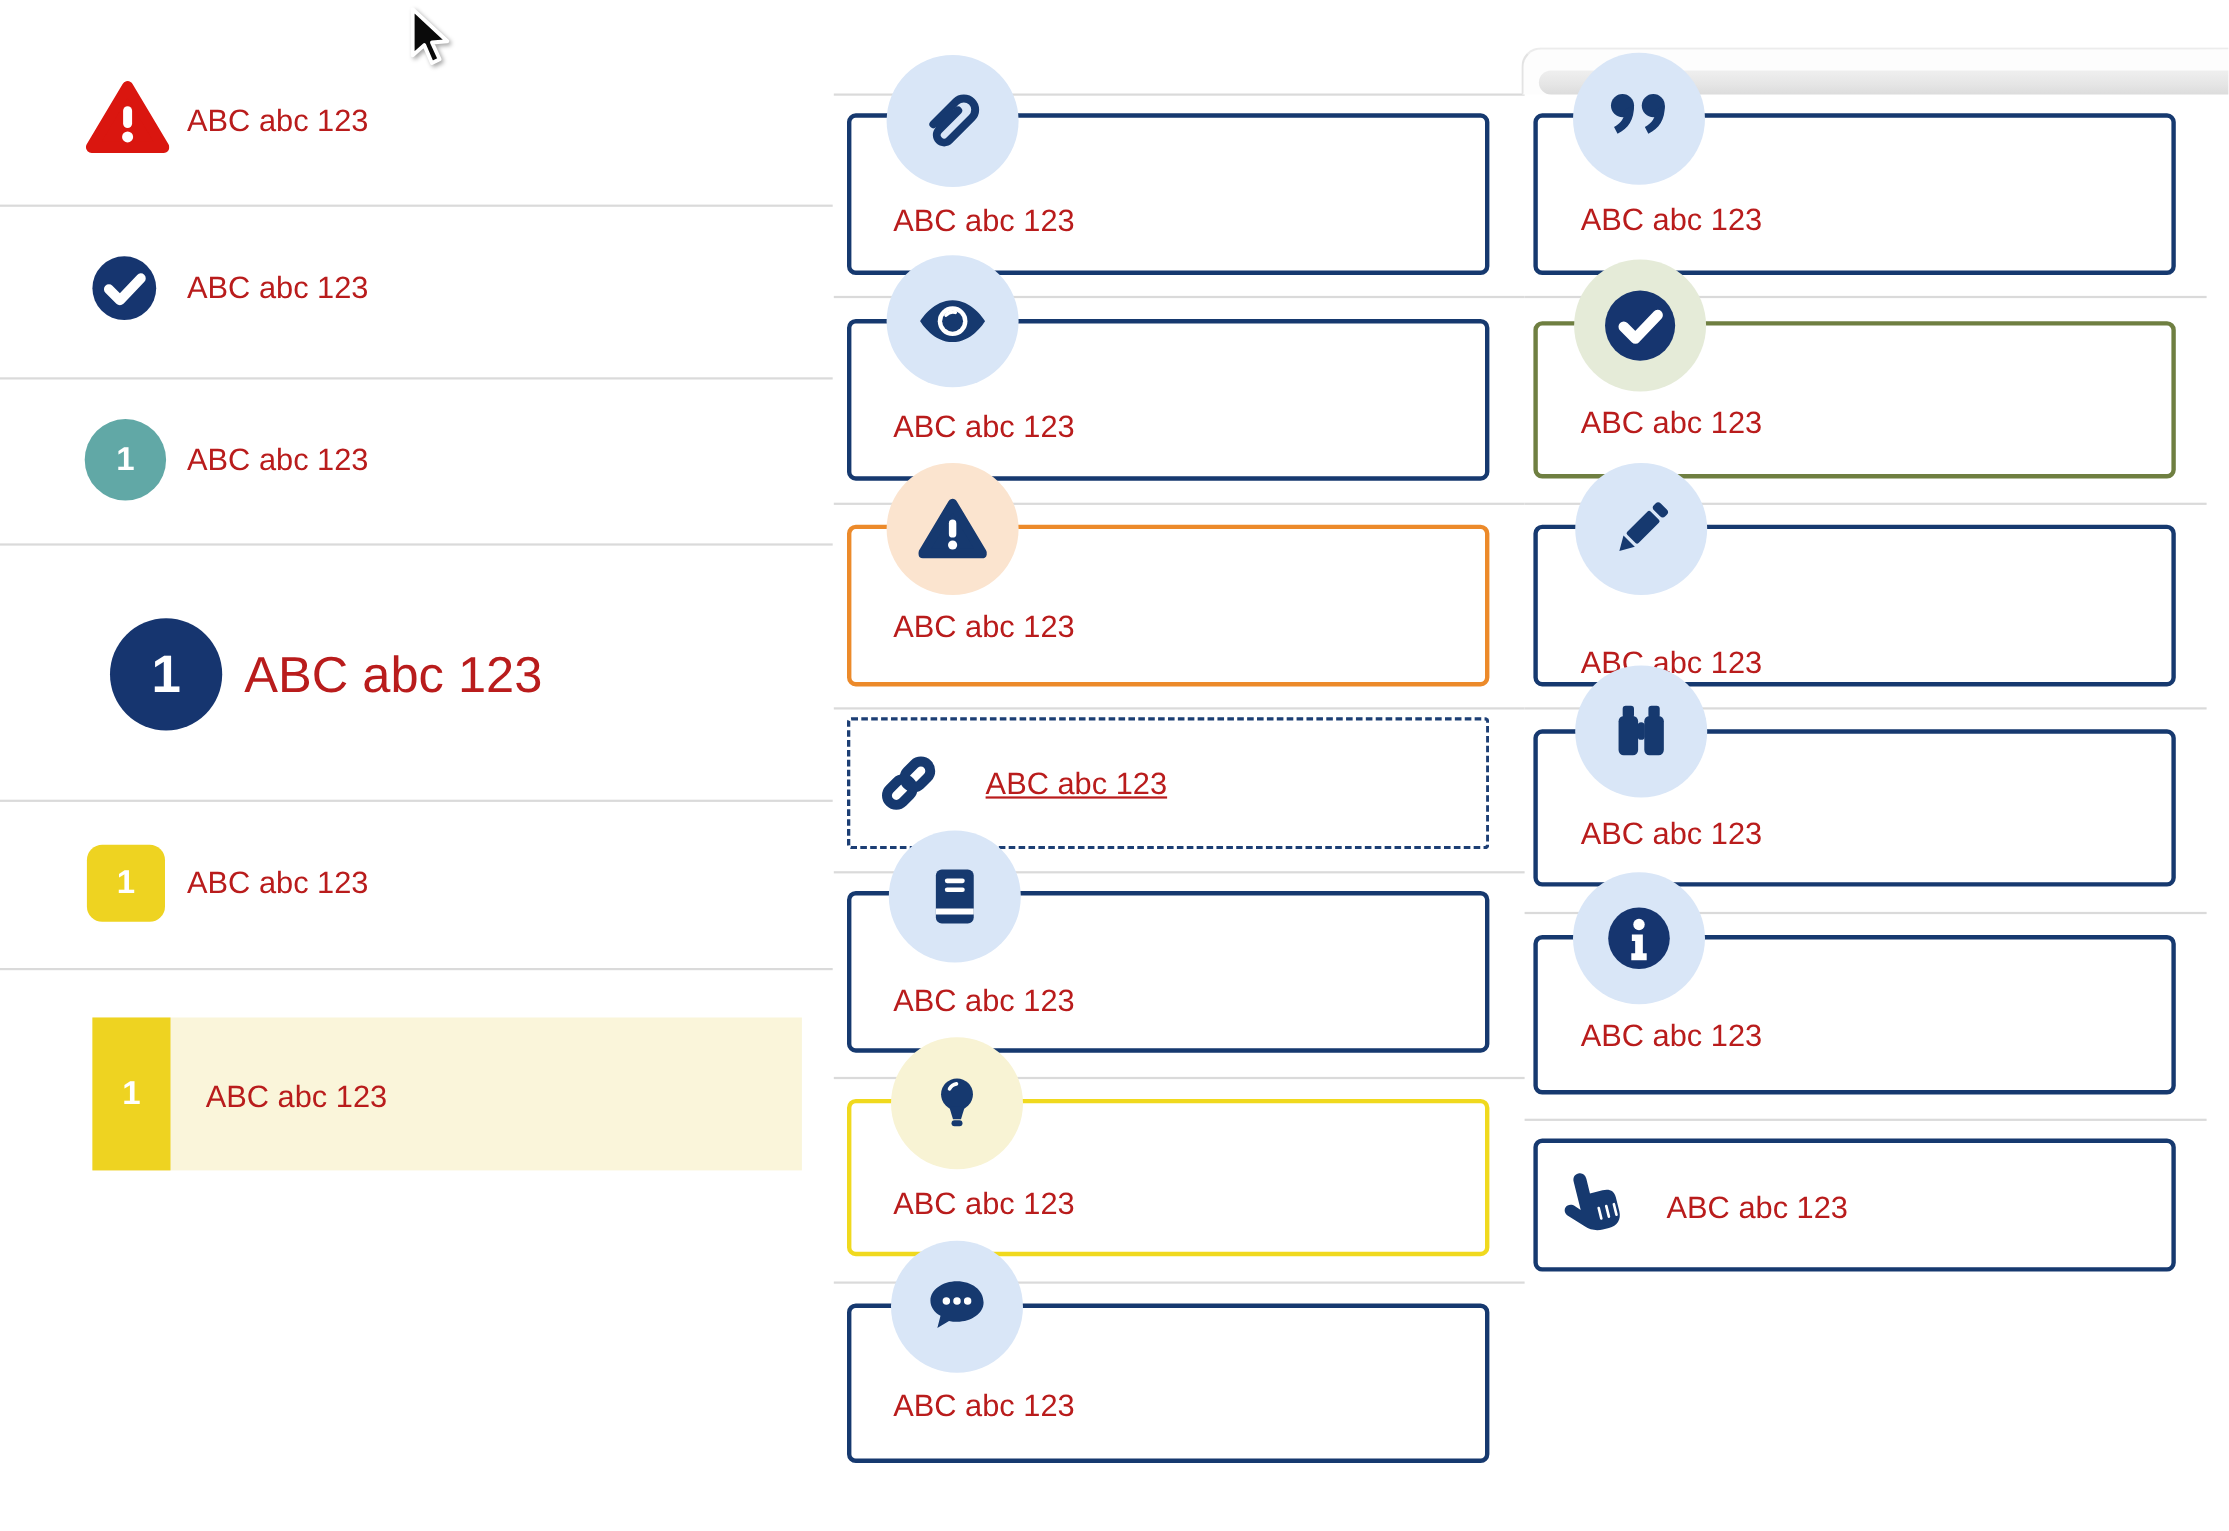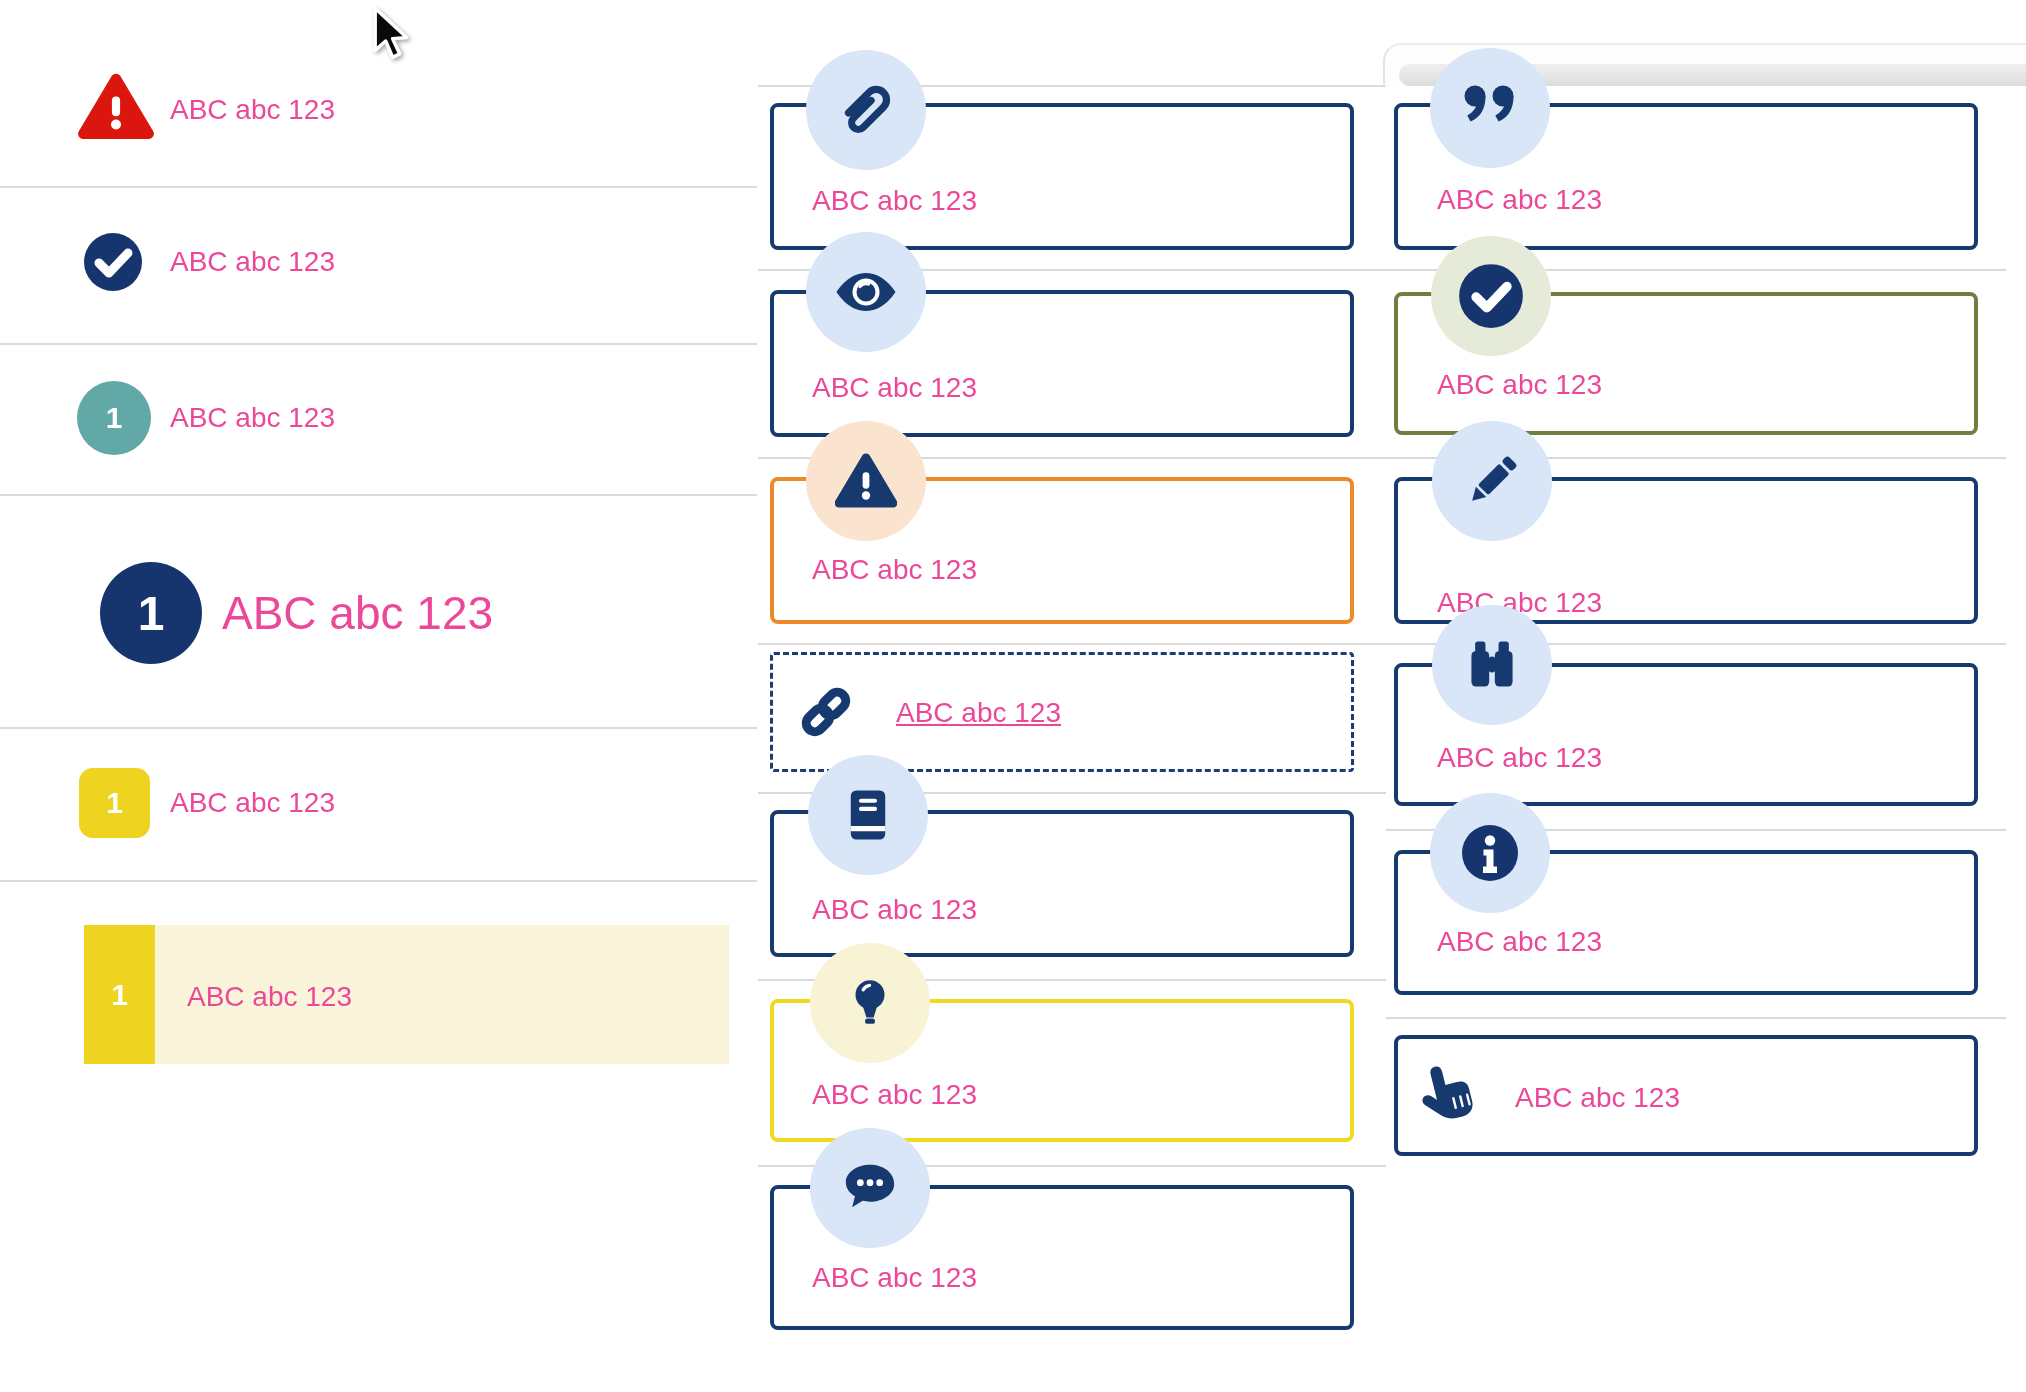--- a/index.html
+++ b/index.html
@@ -1,19 +1,19 @@
 <!DOCTYPE html>
 <html><head>
 <meta charset="utf-8">
 <style>
   html,body{margin:0;padding:0;background:#fff;}
   .screen{position:relative;width:2026px;height:1392px;background:#ffffff;overflow:hidden;
           font-family:"Liberation Sans", sans-serif;color:#1f1f1f;}
   .divider{position:absolute;height:2px;background:#dadada;}
-  .label{position:absolute;font-size:28px;line-height:34px;white-space:nowrap;color:#ec4899;}
+  .label{position:absolute;font-size:28px;line-height:34px;white-space:nowrap;color:#b91c1c;}
   .label.big{font-size:46px;line-height:54px;}
   .callout{position:absolute;box-sizing:border-box;background:#fff;border:4px solid #16396f;border-radius:8px;}
   .callout.orange{border-color:#ec8a2a;}
   .callout.yellow{border-color:#f0d91e;}
   .callout.olive{border-color:#6f7f41;}
   .callout.dashed{border:3px dashed #1c3e74;border-radius:4px;}
   .badge-circle{position:absolute;width:120px;height:120px;border-radius:50%;
                 display:flex;align-items:center;justify-content:center;z-index:5;}
   .bg-blue{background:#d9e6f7;}
   .bg-orange{background:#fbe4cf;}

